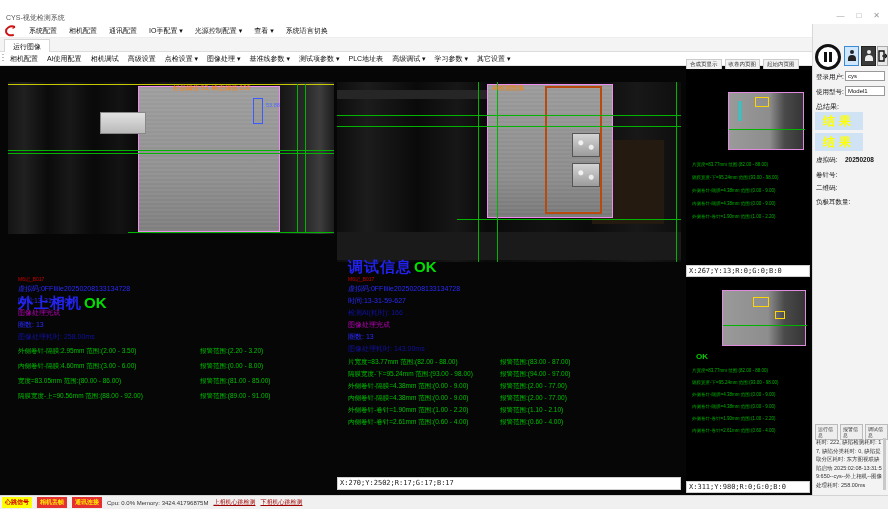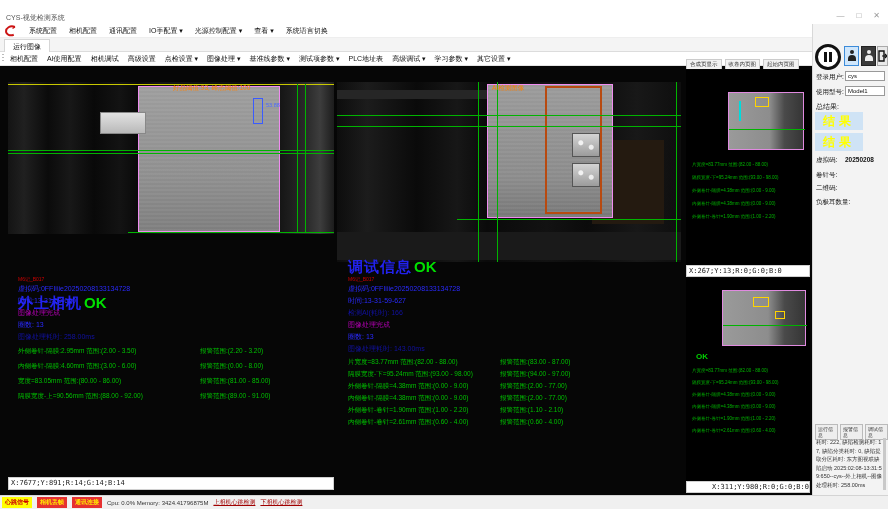--- a/index.html
+++ b/index.html
@@ -222,21 +222,21 @@
     <span class="mrow-left" style="left:348px; top:316px;">外侧卷针-隔膜=4.38mm 范围:(0.00 - 9.00)</span>
     <span class="mrow-alarm" style="left:500px; top:316px;">报警范围:(2.00 - 77.00)</span>
     <span class="mrow-left" style="left:348px; top:328px;">内侧卷针-隔膜=4.38mm 范围:(0.00 - 9.00)</span>
     <span class="mrow-alarm" style="left:500px; top:328px;">报警范围:(2.00 - 77.00)</span>
     <span class="mrow-left" style="left:348px; top:340px;">外侧卷针-卷针=1.90mm 范围:(1.00 - 2.20)</span>
     <span class="mrow-alarm" style="left:500px; top:340px;">报警范围:(1.10 - 2.10)</span>
     <span class="mrow-left" style="left:348px; top:352px;">内侧卷针-卷针=2.61mm 范围:(0.60 - 4.00)</span>
     <span class="mrow-alarm" style="left:500px; top:352px;">报警范围:(0.60 - 4.00)</span>
   </div>
 
-  <div class="coords" style="left:8px; top:477px; width:326px; height:13px;">X:7677;Y:891;R:14;G:14;B:14</div>
+  <div class="coords" style="left:337px; top:477px; width:344px; height:13px;">X:270;Y:2502;R:17;G:17;B:17</div>
 
   <div class="thumb-tabs">
     <span>合成页显示</span>
     <span>收卷内页图</span>
     <span>起始内页图</span>
   </div>
 
   <div class="thumb" style="top:70px; height:195px;">
     <div class="thumb-img" style="left:42px; top:22px; width:76px; height:58px;">
       <div class="ybox" style="left:26px; top:4px; width:14px; height:10px;"></div>
@@ -258,21 +258,21 @@
       <div class="gh" style="left:0; top:34px; width:84px;"></div>
     </div>
     <span class="thumb-ok" style="left:10px; top:74px;">OK</span>
     <span class="tiny-line" style="left:6px; top:90px;">片宽度=83.77mm 范围:(82.00 - 88.00)</span>
     <span class="tiny-line" style="left:6px; top:102px;">隔膜宽度-下=95.24mm 范围:(93.00 - 98.00)</span>
     <span class="tiny-line" style="left:6px; top:114px;">外侧卷针-隔膜=4.38mm 范围:(0.00 - 9.00)</span>
     <span class="tiny-line" style="left:6px; top:126px;">内侧卷针-隔膜=4.38mm 范围:(0.00 - 9.00)</span>
     <span class="tiny-line" style="left:6px; top:138px;">外侧卷针-卷针=1.90mm 范围:(1.00 - 2.20)</span>
     <span class="tiny-line" style="left:6px; top:150px;">内侧卷针-卷针=2.61mm 范围:(0.60 - 4.00)</span>
   </div>
-  <div class="coords" style="left:686px; top:481px; width:124px; height:12px; line-height:10px;text-align:right;">X:311;Y:980;R:0;G:0;B:0</div>
+  <div class="coords" style="left:686px; top:481px; width:124px; height:12px; line-height:10px;">X:311;Y:980;R:0;G:0;B:0</div>
 
   <div class="rpanel">
     <div class="btn-pause">
         <div class="bars">
           <div></div>
           <div></div>
         </div>
       </div>
     <div class="sq-btn active" style="left:31px;">
         <div class="person"></div>

